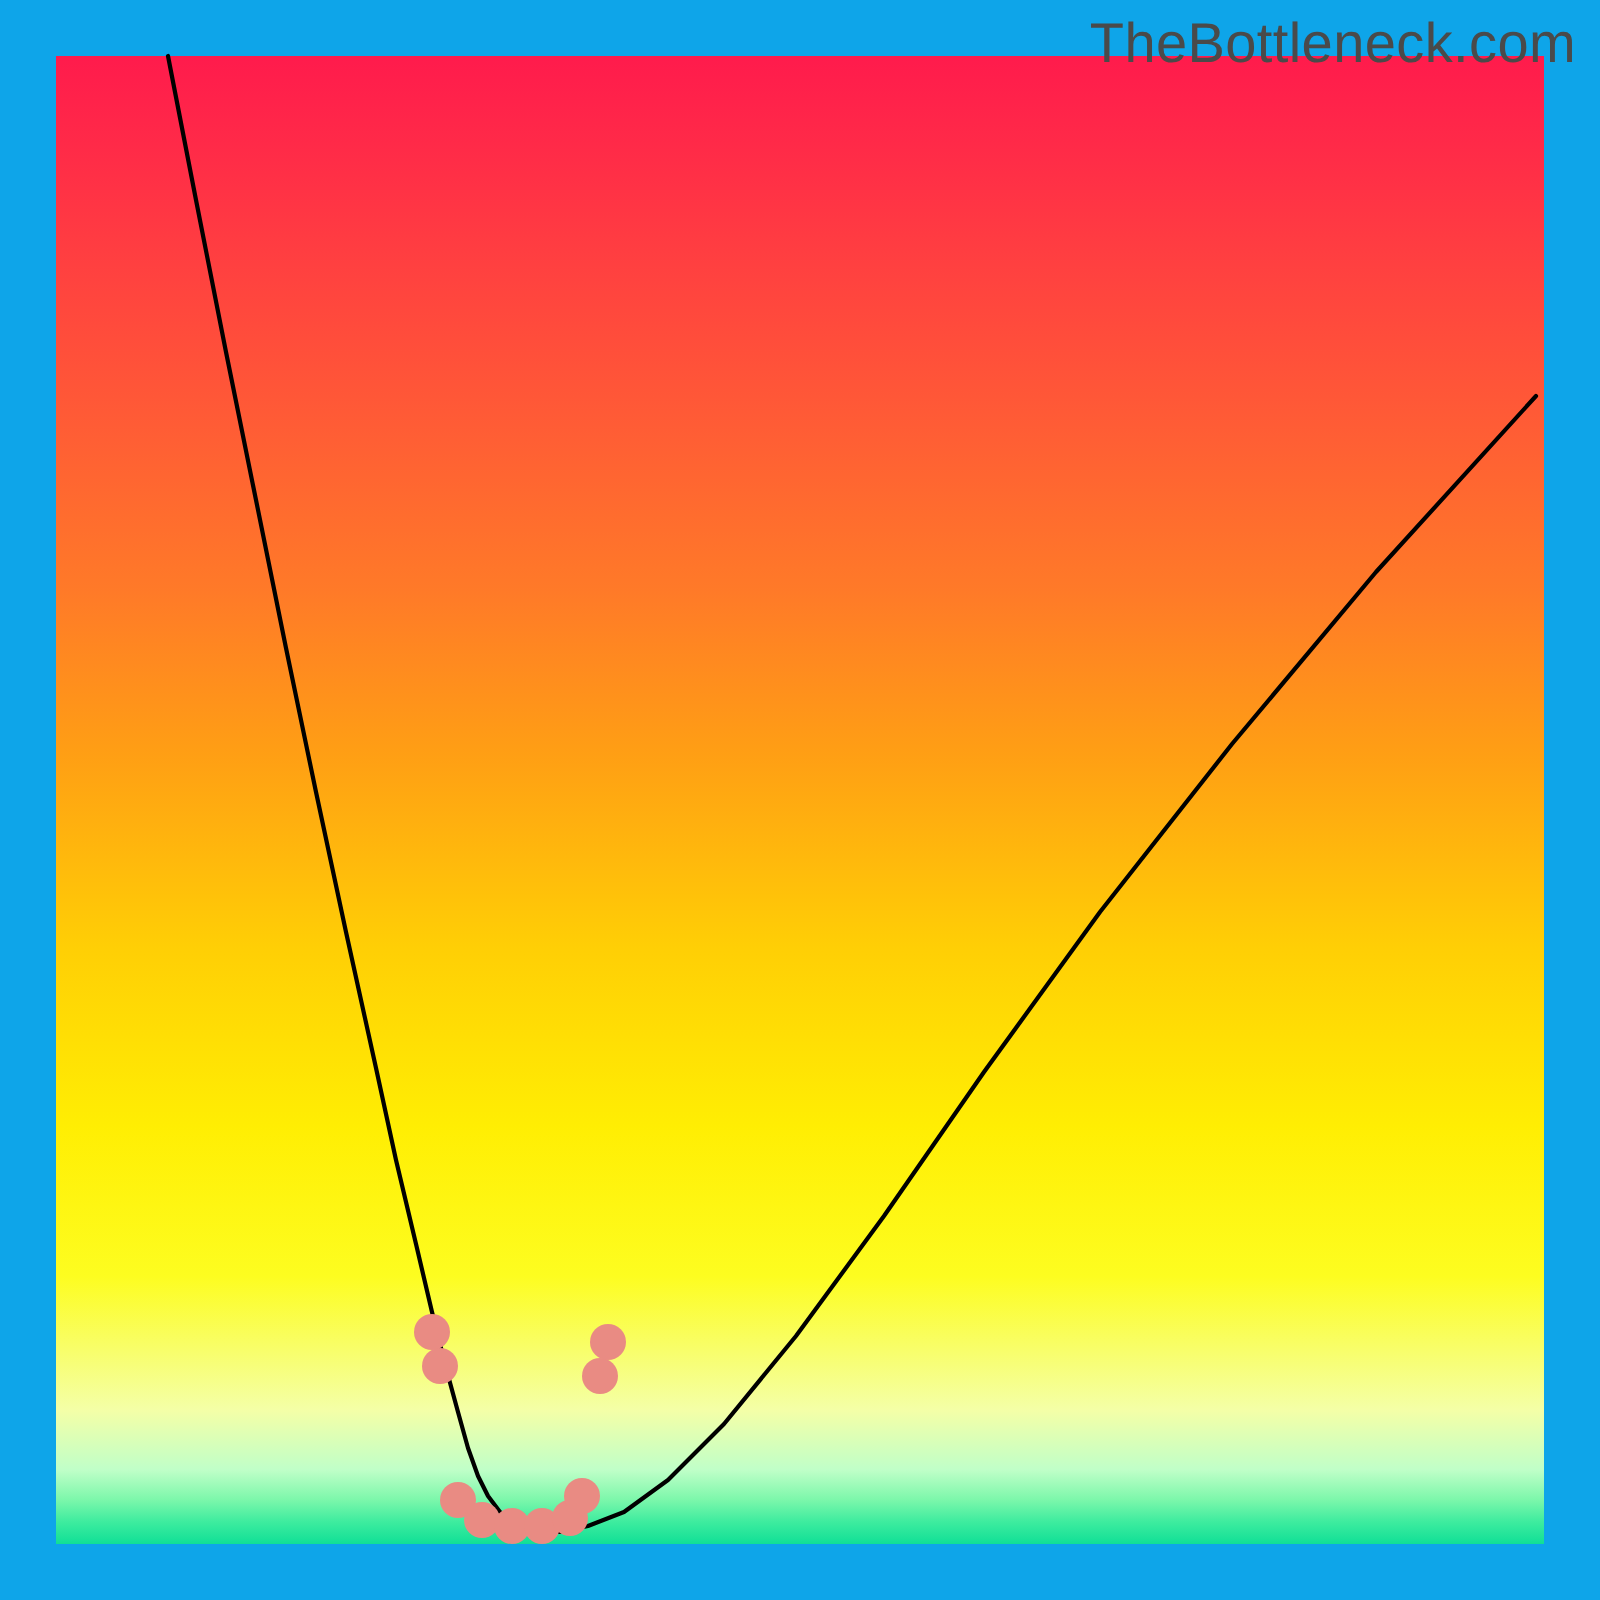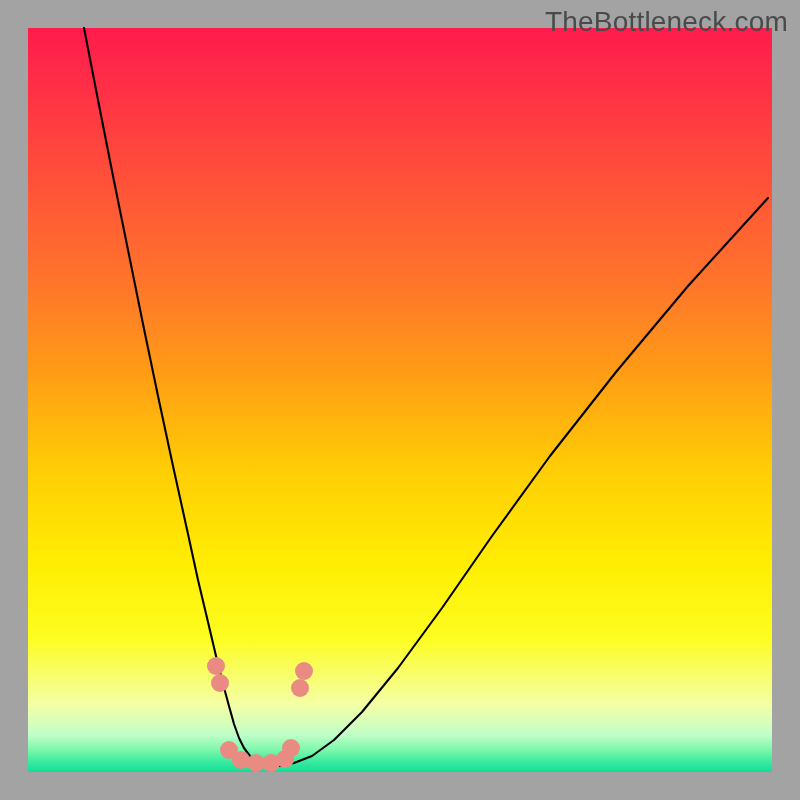--- a/index.html
+++ b/index.html
@@ -10,21 +10,21 @@
     overflow: hidden;
     background: #000;
     font-family: Arial, Helvetica, sans-serif;
   }
   .frame {
     position: absolute;
     left: 0;
     top: 0;
     width: 800px;
     height: 800px;
-    background: #a3a3a3;
+    background: #0ea5e9;
   }
   .plot {
     position: absolute;
     left: 28px;
     top: 28px;
     width: 744px;
     height: 744px;
     background: linear-gradient(
       to bottom,
       #ff1b4c 0%,

